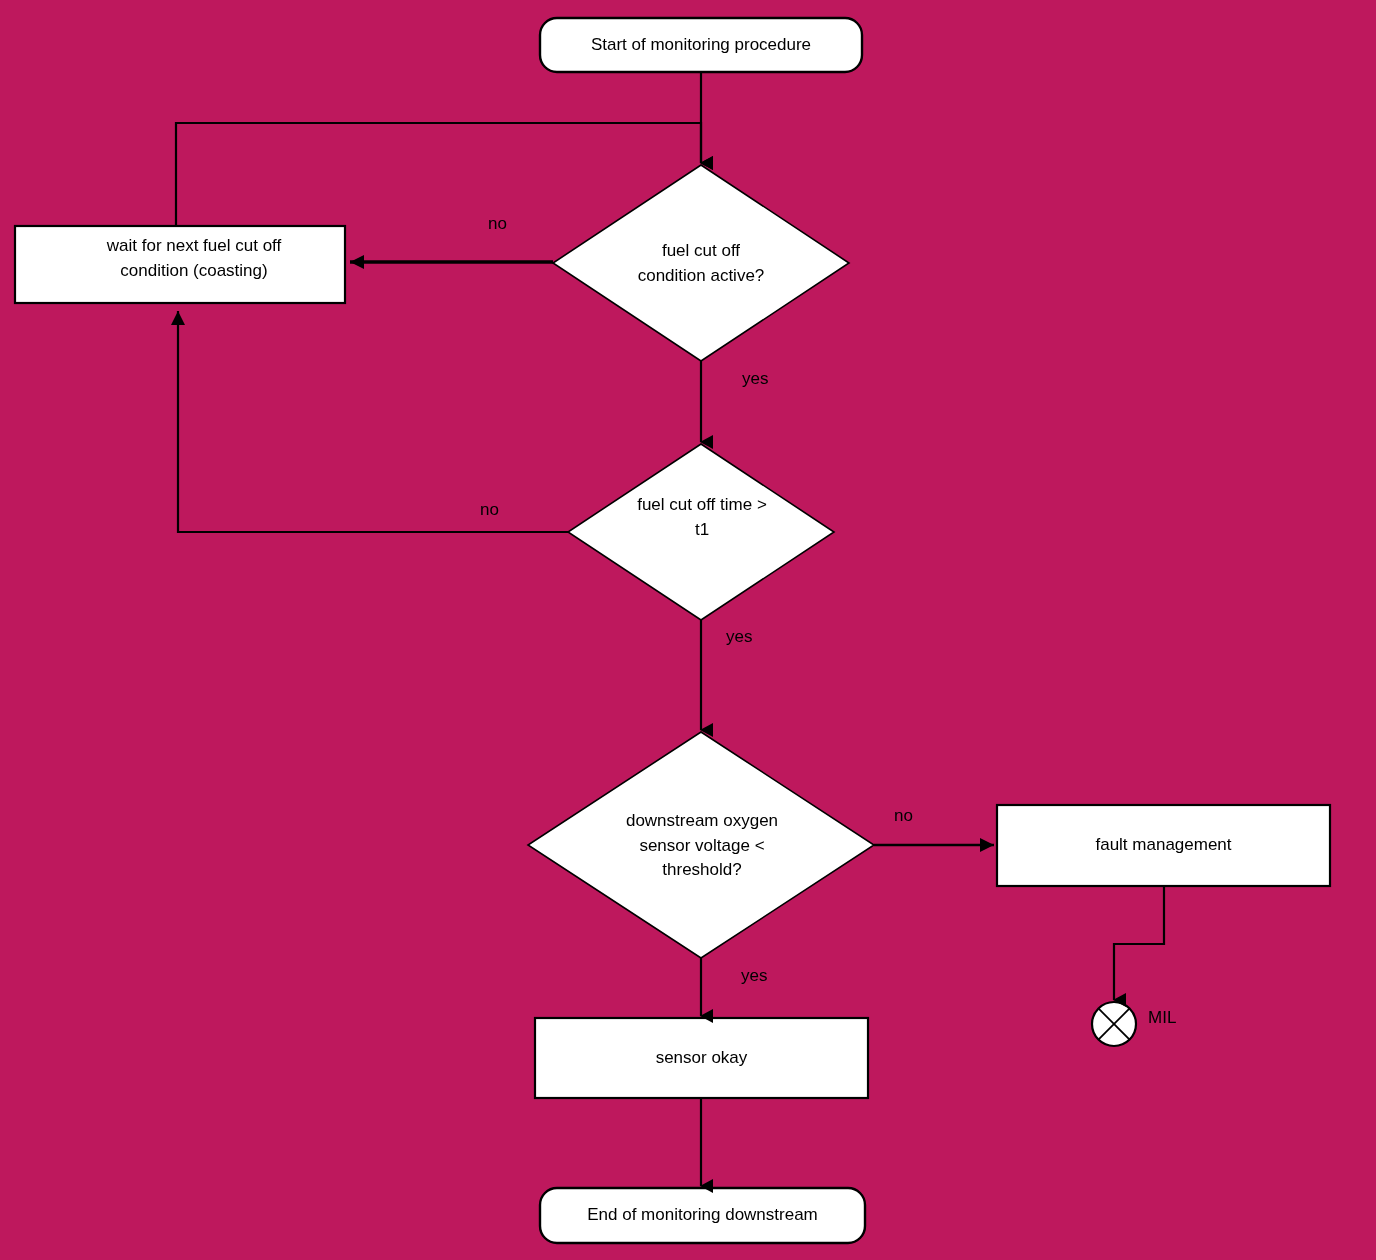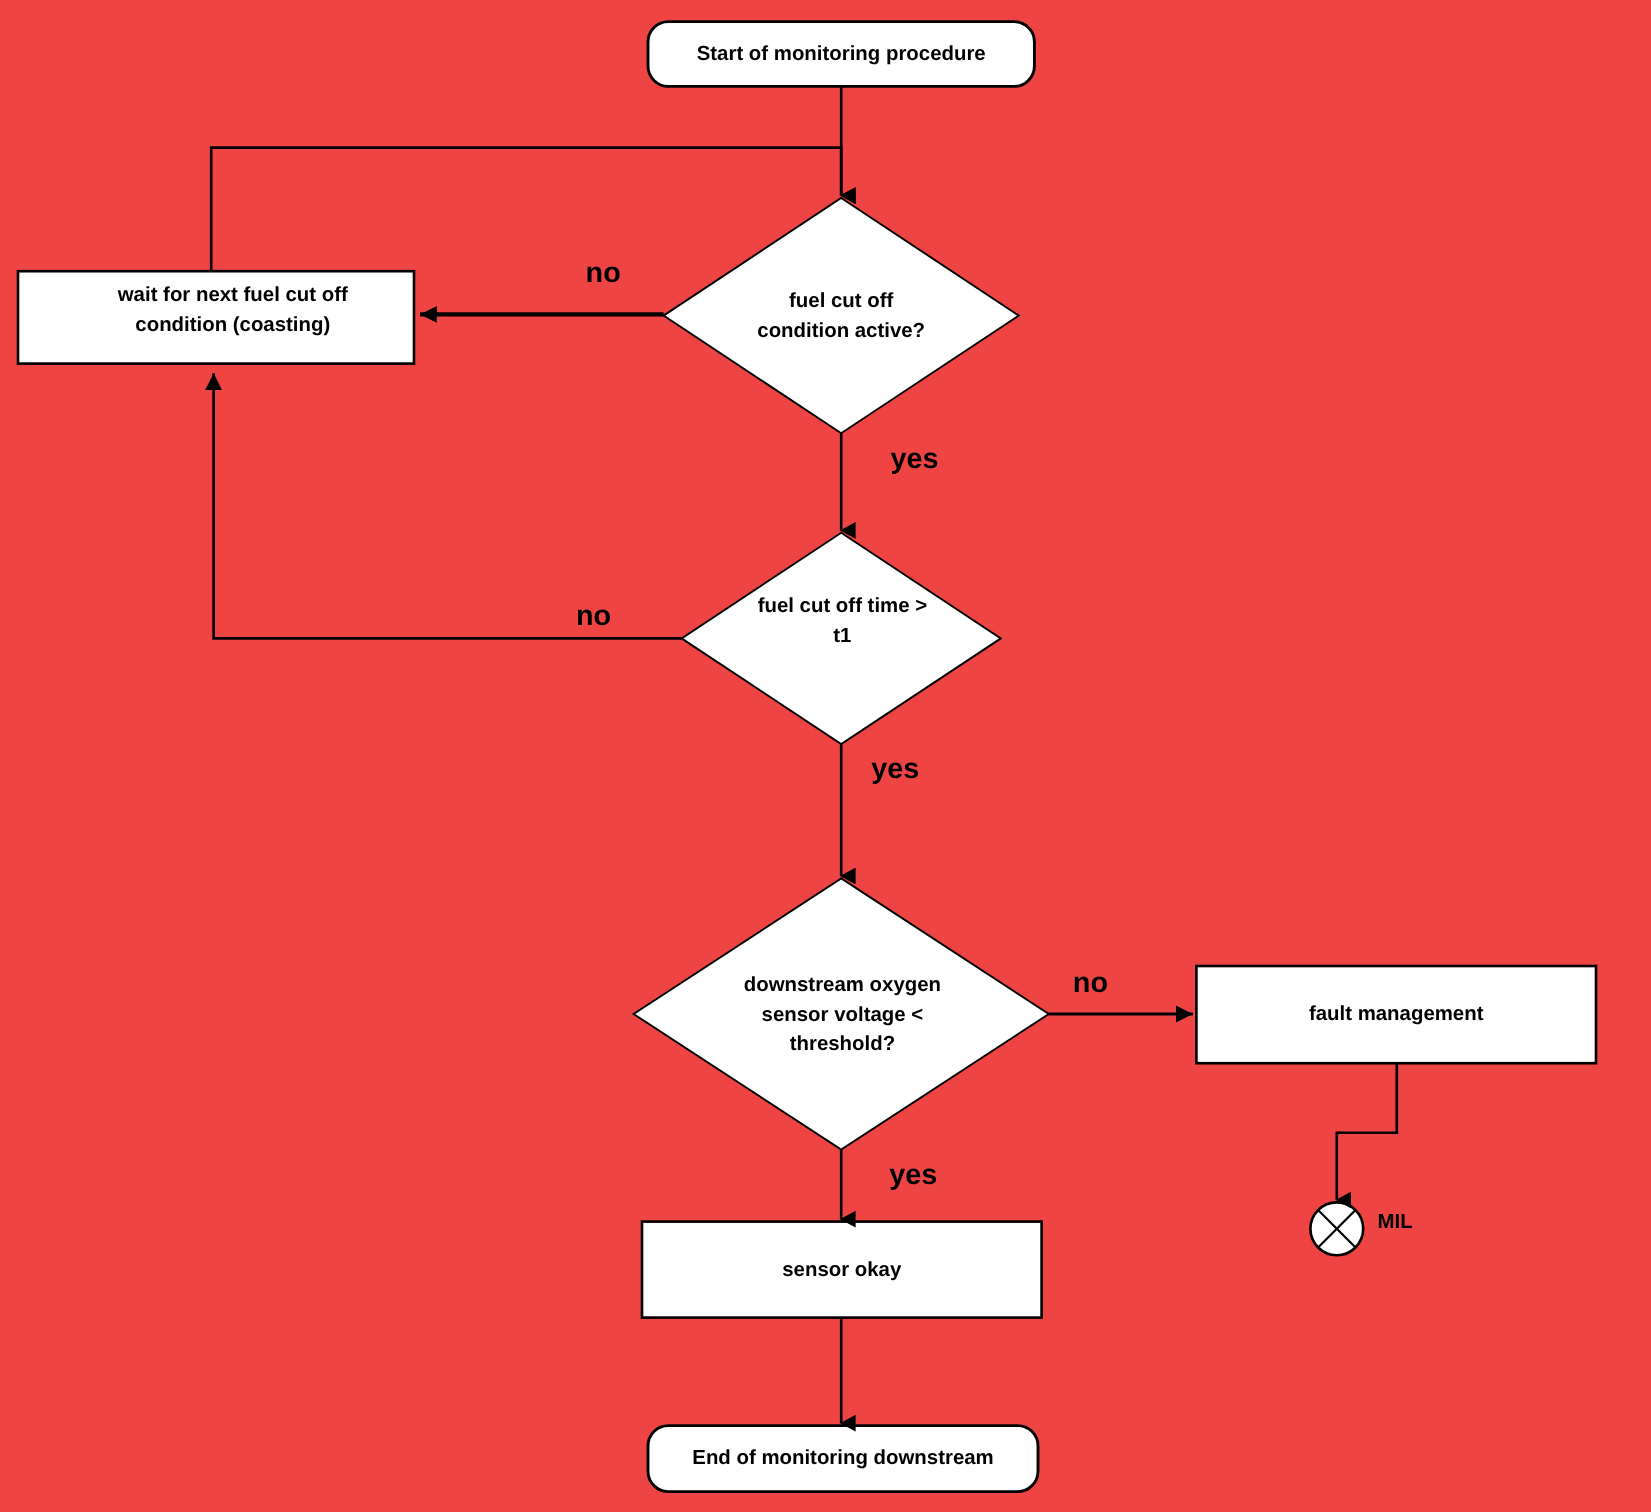--- a/index.html
+++ b/index.html
@@ -7,23 +7,22 @@
     padding: 0;
     background: #ffffff;
   }
   body {
     font-family: "Liberation Sans", sans-serif;
   }
   #flowchart-canvas {
     position: relative;
     width: 1376px;
     height: 1260px;
-    background: #ef4444;
+    background: #be185d;
     overflow: hidden;
-    font-weight: bold;
   }
   #flow-svg {
     position: absolute;
     top: 0;
     left: 0;
     width: 1376px;
     height: 1260px;
   }
   .node-text {
     position: absolute;
@@ -34,21 +33,21 @@
     font-family: "Liberation Sans", sans-serif;
     font-size: 17px;
     color: #000000;
     line-height: 1.45;
     pointer-events: none;
     white-space: pre-line;
   }
   .edge-label {
     position: absolute;
     font-family: "Liberation Sans", sans-serif;
-    font-size: 24px;
+    font-size: 17px;
     color: #000000;
     white-space: nowrap;
   }
   .mil-label {
     position: absolute;
     font-family: "Liberation Sans", sans-serif;
     font-size: 17px;
     color: #000000;
     white-space: nowrap;
   }

